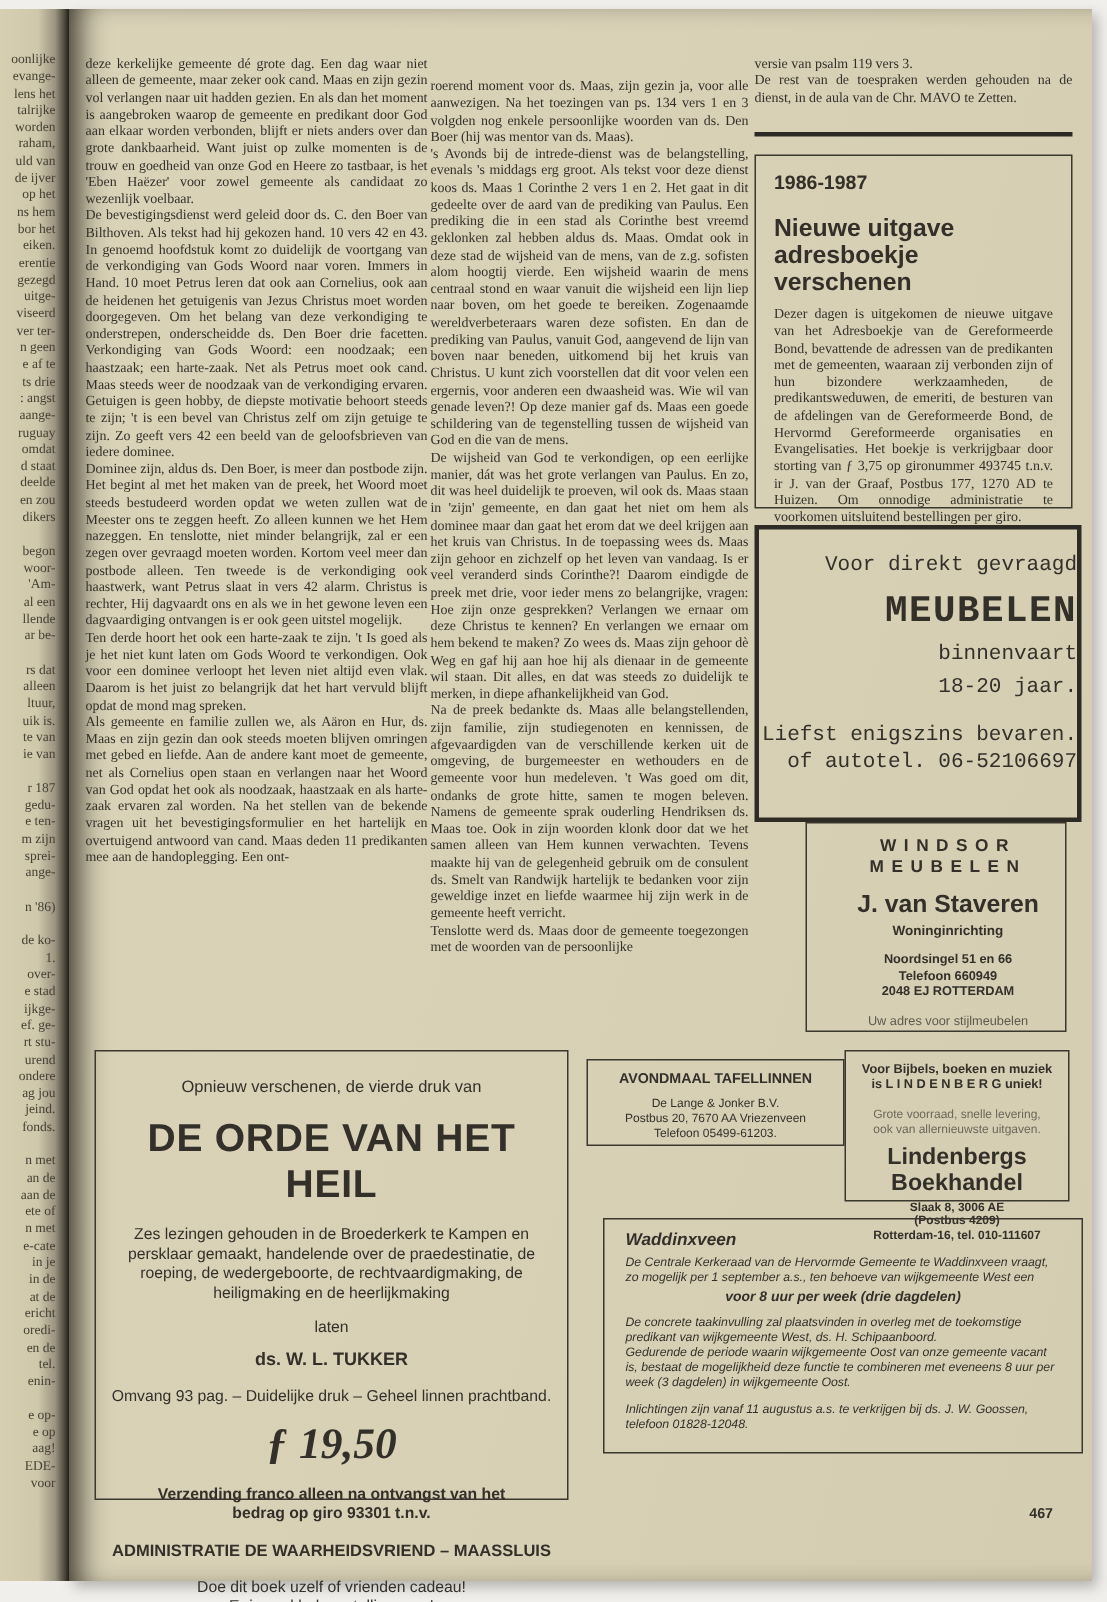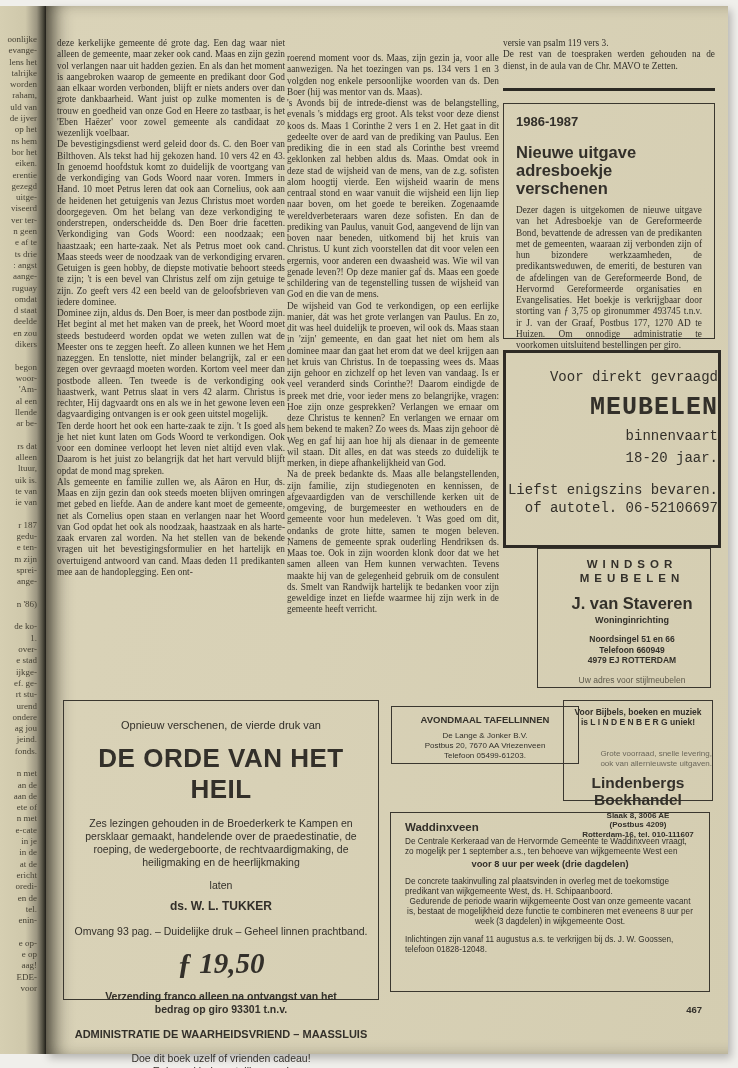--- a/index.html
+++ b/index.html
@@ -45,30 +45,30 @@
   .o-price{font-family:"Liberation Serif",serif;font-style:italic;font-weight:bold;font-size:29px;margin-top:10px;}
   .o-ship{font-size:10.5px;font-weight:bold;line-height:13px;margin:10px 26px 0 26px;}
   .o-admin{font-size:11px;font-weight:bold;margin-top:12px;}
   .o-cta{font-size:10.5px;line-height:13px;margin-top:12px;}
   .avond{text-align:center;font-family:"Liberation Sans",sans-serif;}
   .a-title{font-size:9.5px;font-weight:bold;margin-top:7px;}
   .a-line{font-size:8px;line-height:9.8px;}
   .a-first{margin-top:6px;}
   .linden{text-align:center;font-family:"Liberation Sans",sans-serif;}
   .l-top{font-size:8.5px;font-weight:bold;line-height:10px;margin-top:6px;}
-  .l-gray{font-size:8px;line-height:9.8px;color:#6b675a;margin-top:22px;text-align:right;}
+  .l-gray{font-size:8px;line-height:9.8px;color:#6b675a;margin-top:11px;}
   .l-name{font-size:15.5px;font-weight:bold;line-height:17px;margin-top:5px;}
   .l-addr{font-size:8px;font-weight:bold;line-height:9.8px;margin-top:3px;}
   .wadd{font-family:"Liberation Sans",sans-serif;}
   .wd-title{font-size:11.5px;font-weight:bold;margin:8px 0 4px 14px;}
   .wd-intro{font-size:8.2px;line-height:10px;margin:0 14px;}
   .wd-head{font-size:18px;font-weight:bold;text-align:center;margin-top:8px;letter-spacing:.5px;}
   .wd-sub{font-size:9.3px;font-weight:bold;text-align:center;margin-top:2px;}
   .wd-para{font-size:8.2px;line-height:10px;margin:8px 14px 0 14px;}
-  .wd-para.tight{margin-top:0;text-align:center;}
+  .wd-para.tight{margin-top:0;}
   .pagenum{font-family:"Liberation Sans",sans-serif;font-weight:bold;font-size:9.5px;}
 </style>
 </head>
 <body>
 
 <div class="scan">
 
   <div class="edge-strip">
     <div class="edge-text">oonlijke
 evange-
@@ -165,20 +165,21 @@
       <p class="bp">Dominee zijn, aldus ds. Den Boer, is meer dan postbode zijn. Het begint al met het maken van de preek, het Woord moet steeds bestudeerd worden opdat we weten zullen wat de Meester ons te zeggen heeft. Zo alleen kunnen we het Hem nazeggen. En tenslotte, niet minder belangrijk, zal er een zegen over gevraagd moeten worden. Kortom veel meer dan postbode alleen. Ten tweede is de verkondiging ook haastwerk, want Petrus slaat in vers 42 alarm. Christus is rechter, Hij dagvaardt ons en als we in het gewone leven een dagvaardiging ontvangen is er ook geen uitstel mogelijk.</p>
       <p class="bp">Ten derde hoort het ook een harte-zaak te zijn. 't Is goed als je het niet kunt laten om Gods Woord te verkondigen. Ook voor een dominee verloopt het leven niet altijd even vlak. Daarom is het juist zo belangrijk dat het hart vervuld blijft opdat de mond mag spreken.</p>
       <p class="bp">Als gemeente en familie zullen we, als Aäron en Hur, ds. Maas en zijn gezin dan ook steeds moeten blijven omringen met gebed en liefde. Aan de andere kant moet de gemeente, net als Cornelius open staan en verlangen naar het Woord van God opdat het ook als noodzaak, haastzaak en als harte-zaak ervaren zal worden. Na het stellen van de bekende vragen uit het bevestigingsformulier en het hartelijk en overtuigend antwoord van cand. Maas deden 11 predikanten mee aan de handoplegging. Een ont-</p>
     </div>
 
     <div class="abs" style="left:241px;top:47px;width:212px;">
       <p class="bp">roerend moment voor ds. Maas, zijn gezin ja, voor alle aanwezigen. Na het toezingen van ps. 134 vers 1 en 3 volgden nog enkele persoonlijke woorden van ds. Den Boer (hij was mentor van ds. Maas).</p>
       <p class="bp">'s Avonds bij de intrede-dienst was de belangstelling, evenals 's middags erg groot. Als tekst voor deze dienst koos ds. Maas 1 Corinthe 2 vers 1 en 2. Het gaat in dit gedeelte over de aard van de prediking van Paulus. Een prediking die in een stad als Corinthe best vreemd geklonken zal hebben aldus ds. Maas. Omdat ook in deze stad de wijsheid van de mens, van de z.g. sofisten alom hoogtij vierde. Een wijsheid waarin de mens centraal stond en waar vanuit die wijsheid een lijn liep naar boven, om het goede te bereiken. Zogenaamde wereldverbeteraars waren deze sofisten. En dan de prediking van Paulus, vanuit God, aangevend de lijn van boven naar beneden, uitkomend bij het kruis van Christus. U kunt zich voorstellen dat dit voor velen een ergernis, voor anderen een dwaasheid was. Wie wil van genade leven?! Op deze manier gaf ds. Maas een goede schildering van de tegenstelling tussen de wijsheid van God en die van de mens.</p>
       <p class="bp">De wijsheid van God te verkondigen, op een eerlijke manier, dát was het grote verlangen van Paulus. En zo, dit was heel duidelijk te proeven, wil ook ds. Maas staan in 'zijn' gemeente, en dan gaat het niet om hem als dominee maar dan gaat het erom dat we deel krijgen aan het kruis van Christus. In de toepassing wees ds. Maas zijn gehoor en zichzelf op het leven van vandaag. Is er veel veranderd sinds Corinthe?! Daarom eindigde de preek met drie, voor ieder mens zo belangrijke, vragen: Hoe zijn onze gesprekken? Verlangen we ernaar om deze Christus te kennen? En verlangen we ernaar om hem bekend te maken? Zo wees ds. Maas zijn gehoor dè Weg en gaf hij aan hoe hij als dienaar in de gemeente wil staan. Dit alles, en dat was steeds zo duidelijk te merken, in diepe afhankelijkheid van God.</p>
       <p class="bp">Na de preek bedankte ds. Maas alle belangstellenden, zijn familie, zijn studiegenoten en kennissen, de afgevaardigden van de verschillende kerken uit de omgeving, de burgemeester en wethouders en de gemeente voor hun medeleven. 't Was goed om dit, ondanks de grote hitte, samen te mogen beleven. Namens de gemeente sprak ouderling Hendriksen ds. Maas toe. Ook in zijn woorden klonk door dat we het samen alleen van Hem kunnen verwachten. Tevens maakte hij van de gelegenheid gebruik om de consulent ds. Smelt van Randwijk hartelijk te bedanken voor zijn geweldige inzet en liefde waarmee hij zijn werk in de gemeente heeft verricht.</p>
+      <p class="bp">Tenslotte werd ds. Maas door de gemeente toegezongen met de woorden van de persoonlijke</p>
     </div>
 
     <div class="abs bp" style="left:457px;top:32px;width:212px;white-space:pre-line;">versie van psalm 119 vers 3.
 De rest van de toespraken werden gehouden na de dienst, in de aula van de Chr. MAVO te Zetten.</div>
 
     <div class="abs divider" style="left:457px;top:82px;width:212px;"></div>
 
     <div class="abs box" style="left:457px;top:97px;width:212px;height:236px;padding:10px 12px;">
       <p class="adres-year">1986-1987</p>
       <p class="adres-title">Nieuwe uitgave adresboekje verschenen</p>
@@ -195,42 +196,42 @@
     </div>
 
     <div class="abs box windsor" style="left:491px;top:542px;width:174px;height:140px;padding-left:16px;">
       <div class="w-brand">WINDSOR</div>
       <div class="w-brand" style="margin-top:0;">MEUBELEN</div>
       <div class="w-name">J. van Staveren</div>
       <div class="w-sub">Woninginrichting</div>
       <div class="w-addr">
         <div>Noordsingel 51 en 66</div>
         <div>Telefoon 660949</div>
-        <div>4979 EJ  ROTTERDAM</div>
+        <div>2048 EJ  ROTTERDAM</div>
       </div>
       <div class="w-tag">Uw adres voor stijlmeubelen</div>
     </div>
 
     <div class="abs box orde" style="left:17px;top:694px;width:316px;height:300px;">
       <div class="o-intro">Opnieuw verschenen, de vierde druk van</div>
       <div class="o-title">DE ORDE VAN HET HEIL</div>
       <div class="o-desc">Zes lezingen gehouden in de Broederkerk te Kampen en persklaar gemaakt, handelende over de praedestinatie, de roeping, de wedergeboorte, de rechtvaardigmaking, de heiligmaking en de heerlijkmaking</div>
       <div class="o-door">laten</div>
       <div class="o-author">ds. W. L. TUKKER</div>
       <div class="o-details">Omvang 93 pag. – Duidelijke druk – Geheel linnen prachtband.</div>
       <div class="o-price">ƒ 19,50</div>
       <div class="o-ship">Verzending franco alleen na ontvangst van het bedrag op giro 93301 t.n.v.</div>
       <div class="o-admin">ADMINISTRATIE DE WAARHEIDSVRIEND – MAASSLUIS</div>
       <div class="o-cta">
         <div>Doe dit boek uzelf of vrienden cadeau!</div>
         <div>Er is veel belangstelling voor!</div>
       </div>
     </div>
 
-    <div class="abs box avond" style="left:345px;top:700px;width:188px;height:58px;">
+    <div class="abs box avond" style="left:345px;top:700px;width:172px;height:58px;">
       <div class="a-title">AVONDMAAL TAFELLINNEN</div>
       <div class="a-line a-first">De Lange &amp; Jonker B.V.</div>
       <div class="a-line">Postbus 20, 7670 AA Vriezenveen</div>
       <div class="a-line">Telefoon 05499-61203.</div>
     </div>
 
     <div class="abs box linden" style="left:517px;top:694px;width:150px;height:101px;">
       <div class="l-top">
         <div>Voor Bijbels, boeken en muziek</div>
         <div>is L I N D E N B E R G uniek!</div>
@@ -243,21 +244,21 @@
         <div>Lindenbergs</div>
         <div>Boekhandel</div>
       </div>
       <div class="l-addr">
         <div>Slaak 8, 3006 AE</div>
         <div>(Postbus 4209)</div>
         <div>Rotterdam-16, tel. 010-111607</div>
       </div>
     </div>
 
-    <div class="abs box wadd" style="left:344px;top:806px;width:320px;height:180px;">
+    <div class="abs box wadd" style="left:356px;top:806px;width:320px;height:157px;font-style:italic;">
       <div class="wd-title">Waddinxveen</div>
       <div class="wd-intro">De Centrale Kerkeraad van de Hervormde Gemeente te Waddinxveen vraagt, zo mogelijk per 1 september a.s., ten behoeve van wijkgemeente West een</div>
       <div class="wd-sub">voor 8 uur per week (drie dagdelen)</div>
       <div class="wd-para">De concrete taakinvulling zal plaatsvinden in overleg met de toekomstige predikant van wijkgemeente West, ds. H. Schipaanboord.</div>
       <div class="wd-para tight">Gedurende de periode waarin wijkgemeente Oost van onze gemeente vacant is, bestaat de mogelijkheid deze functie te combineren met eveneens 8 uur per week (3 dagdelen) in wijkgemeente Oost.</div>
       <div class="wd-para">Inlichtingen zijn vanaf 11 augustus a.s. te verkrijgen bij ds. J. W. Goossen, telefoon 01828-12048.</div>
     </div>
 
     <div class="abs pagenum" style="right:26px;top:998px;">467</div>
 

